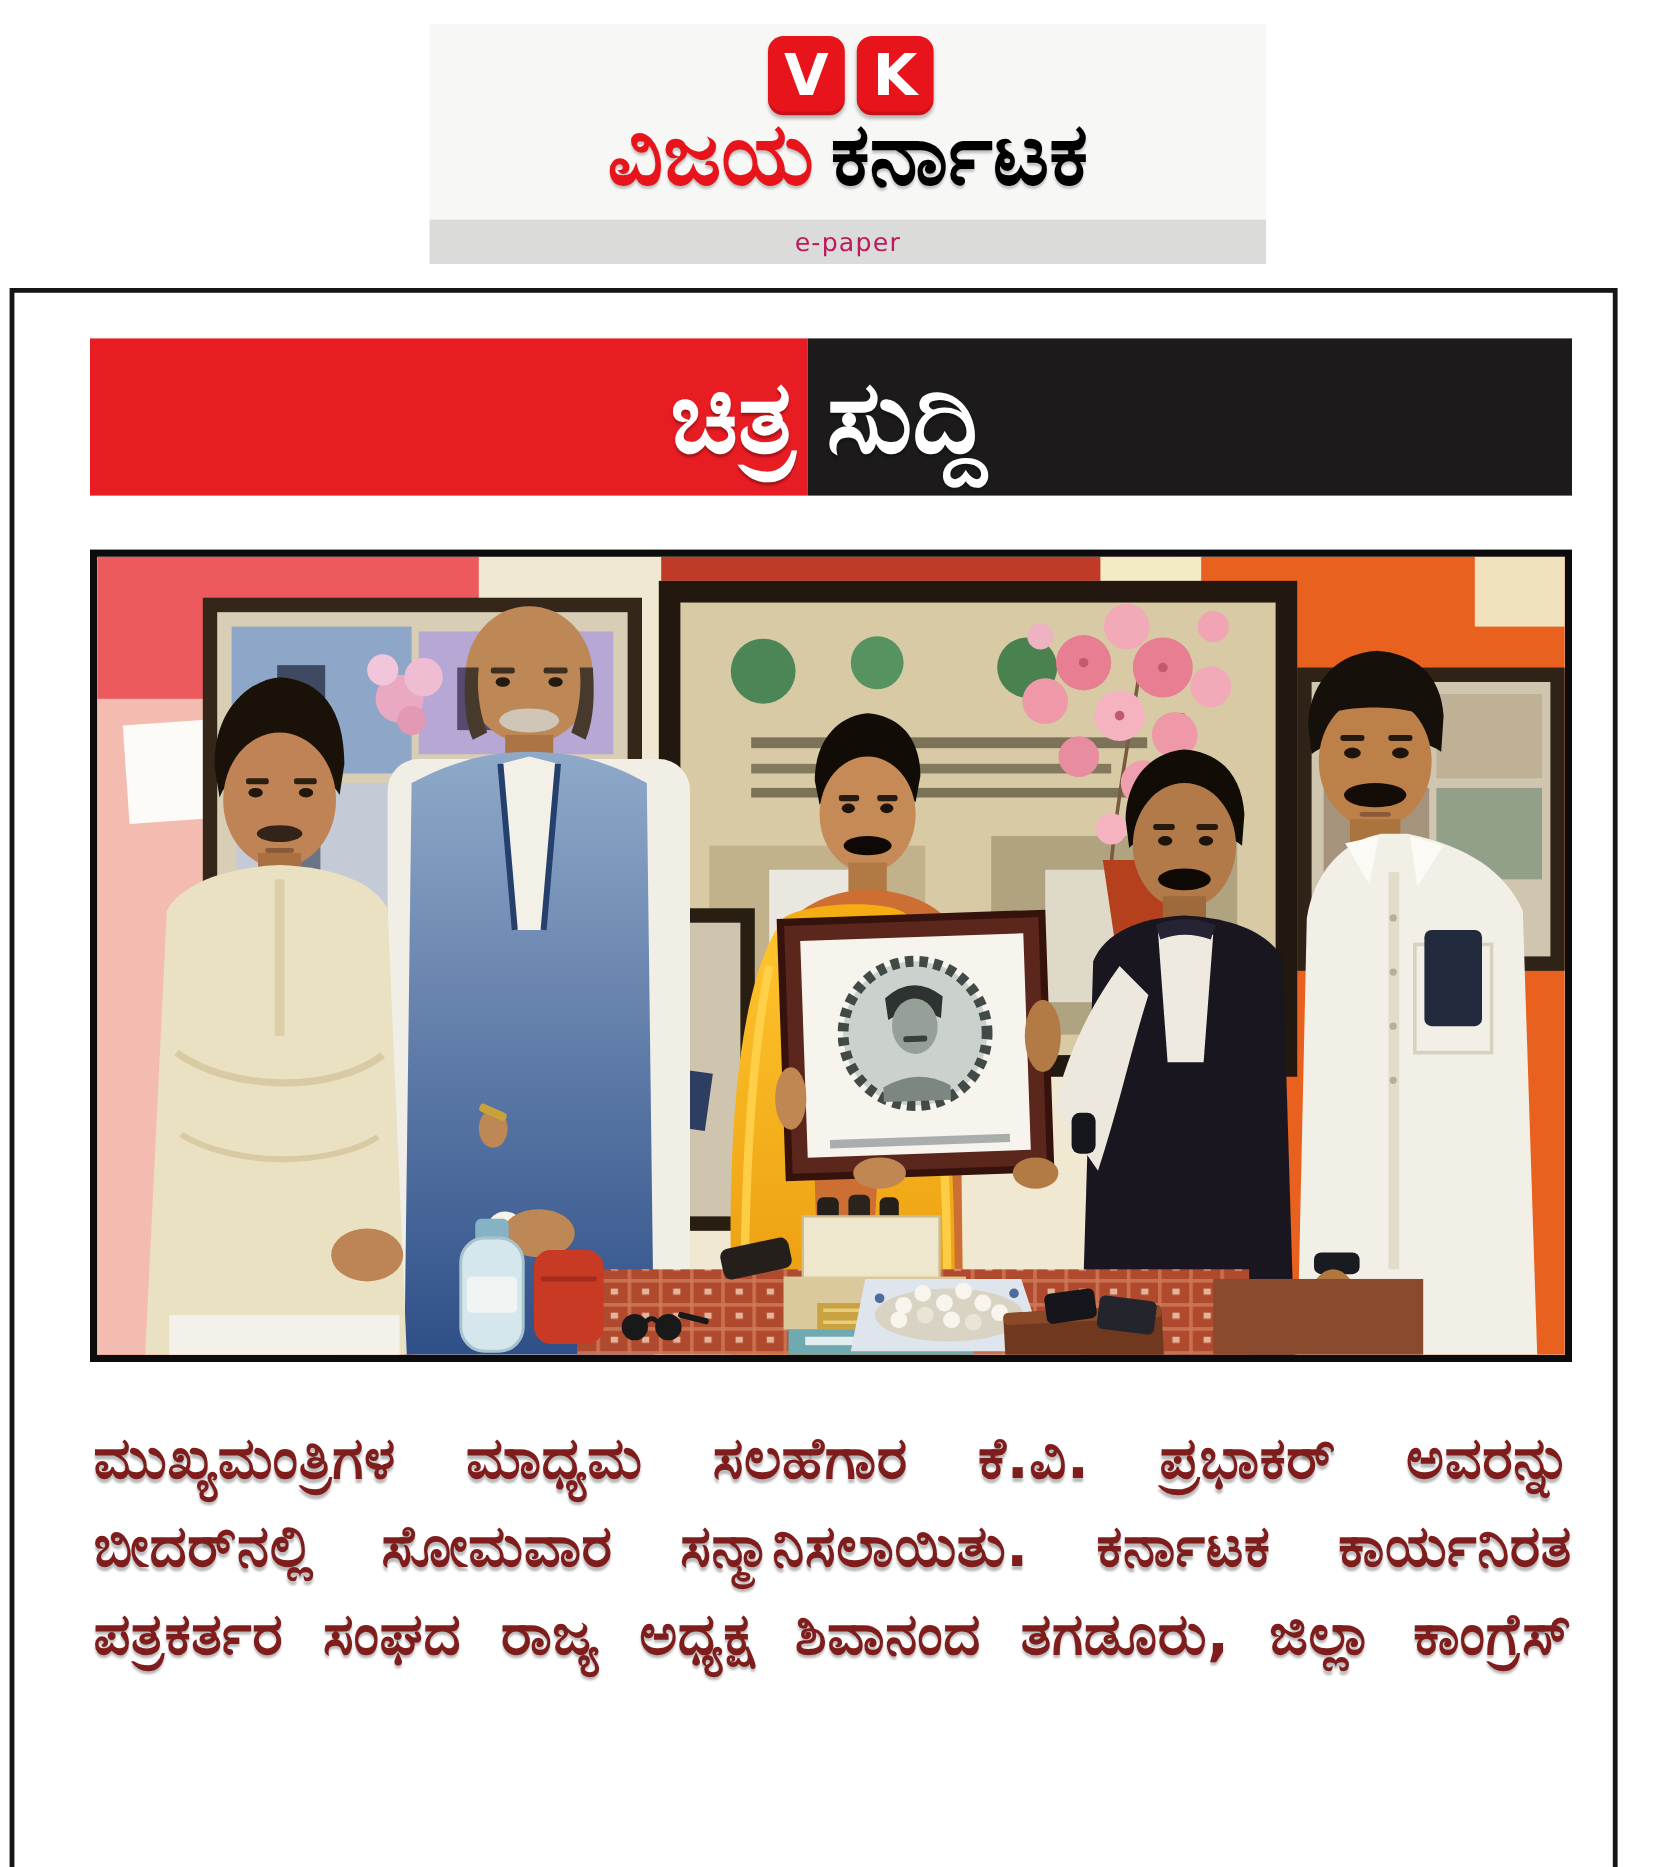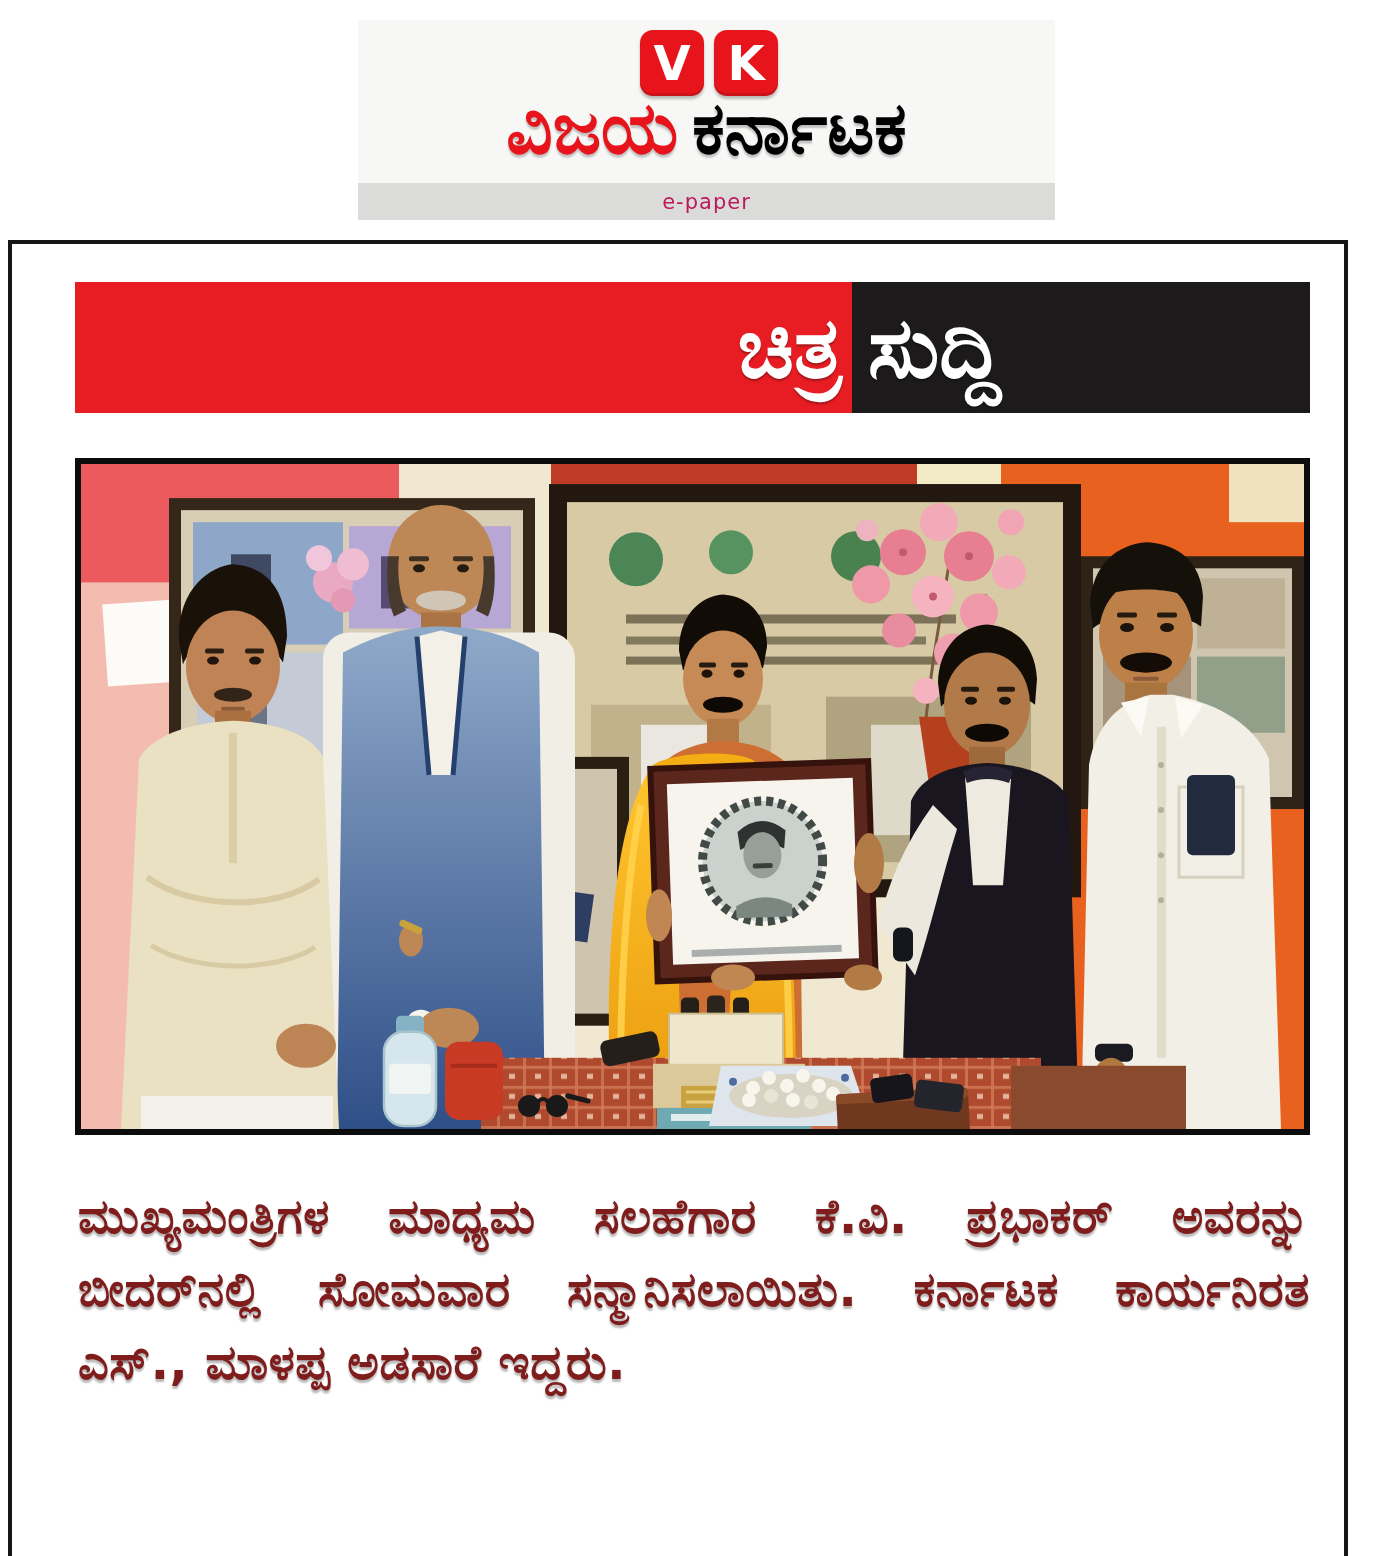--- a/index.html
+++ b/index.html
@@ -24,21 +24,21 @@
   .word-black{color:#000000;}
   .epaper-bar{left:0;top:163px;width:697px;height:37px;background:#dbdbd9;
     display:flex;align-items:center;justify-content:center;}
   .epaper-bar span{font-size:21px;color:#be185d;letter-spacing:1px;}
 
   
   .article-box{left:8px;top:240px;width:1332px;height:1400px;border:4px solid #161616;background:#fff;}
 
   
   .section-bar{left:75px;top:282px;width:1235px;height:131px;display:flex;}
-  .sec-red{width:777px;background:#e71d23;display:flex;align-items:center;justify-content:flex-end;
+  .sec-red{width:598px;background:#e71d23;display:flex;align-items:center;justify-content:flex-end;
     padding-right:10px;box-sizing:border-box;}
   .sec-black{flex:1;background:#1c1a1a;display:flex;align-items:center;
     padding-left:16px;box-sizing:border-box;}
   .sec-text{color:#ffffff;font-size:84px;font-weight:700;line-height:1;
     text-shadow:0 2px 2px rgba(0,0,0,.3);}
 
   
   .photo-frame{left:75px;top:458px;width:1235px;height:677px;border:6px solid #0c0c0c;box-sizing:border-box;background:#f0e8d0;}
   .photo-frame svg{display:block;width:100%;height:100%;}
 
@@ -355,16 +355,16 @@
           <rect x="790" y="610" width="42" height="25" rx="5" fill="#15151b" transform="rotate(-8 811 622)"></rect>
           <rect x="834" y="616" width="48" height="28" rx="5" fill="#24242c" transform="rotate(7 858 630)"></rect>
         </g>
       </g>
     </svg>
   </div>
 
   <div class="caption abs">
     <div class="cap-line j">ಮುಖ್ಯಮಂತ್ರಿಗಳ ಮಾಧ್ಯಮ ಸಲಹೆಗಾರ ಕೆ.ವಿ. ಪ್ರಭಾಕರ್ ಅವರನ್ನು</div>
     <div class="cap-line j">ಬೀದರ್‌ನಲ್ಲಿ ಸೋಮವಾರ ಸನ್ಮಾನಿಸಲಾಯಿತು. ಕರ್ನಾಟಕ ಕಾರ್ಯನಿರತ</div>
-    <div class="cap-line">ಎಸ್., ಮಾಳಪ್ಪ ಅಡಸಾರೆ ಇದ್ದರು.</div>
+    <div class="cap-line j">ಪತ್ರಕರ್ತರ ಸಂಘದ ರಾಜ್ಯ ಅಧ್ಯಕ್ಷ ಶಿವಾನಂದ ತಗಡೂರು, ಜಿಲ್ಲಾ ಕಾಂಗ್ರೆಸ್</div>
   </div>
 
 </div>
 
 </body></html>

